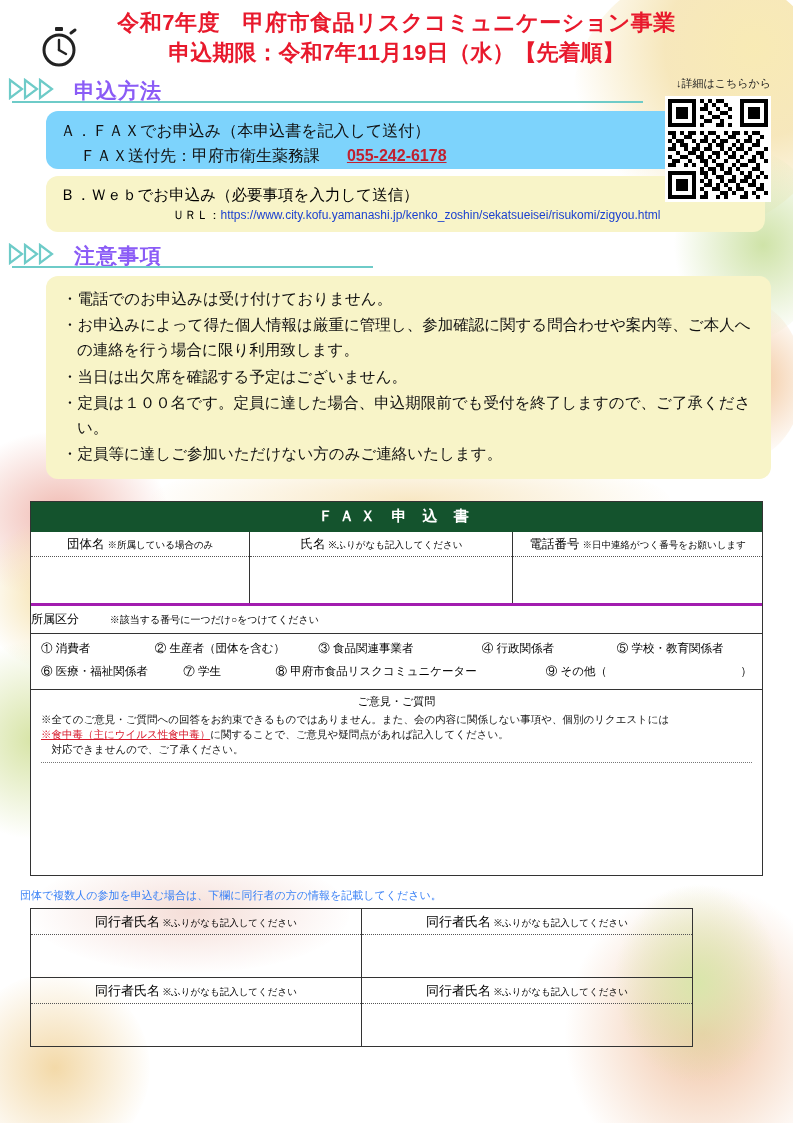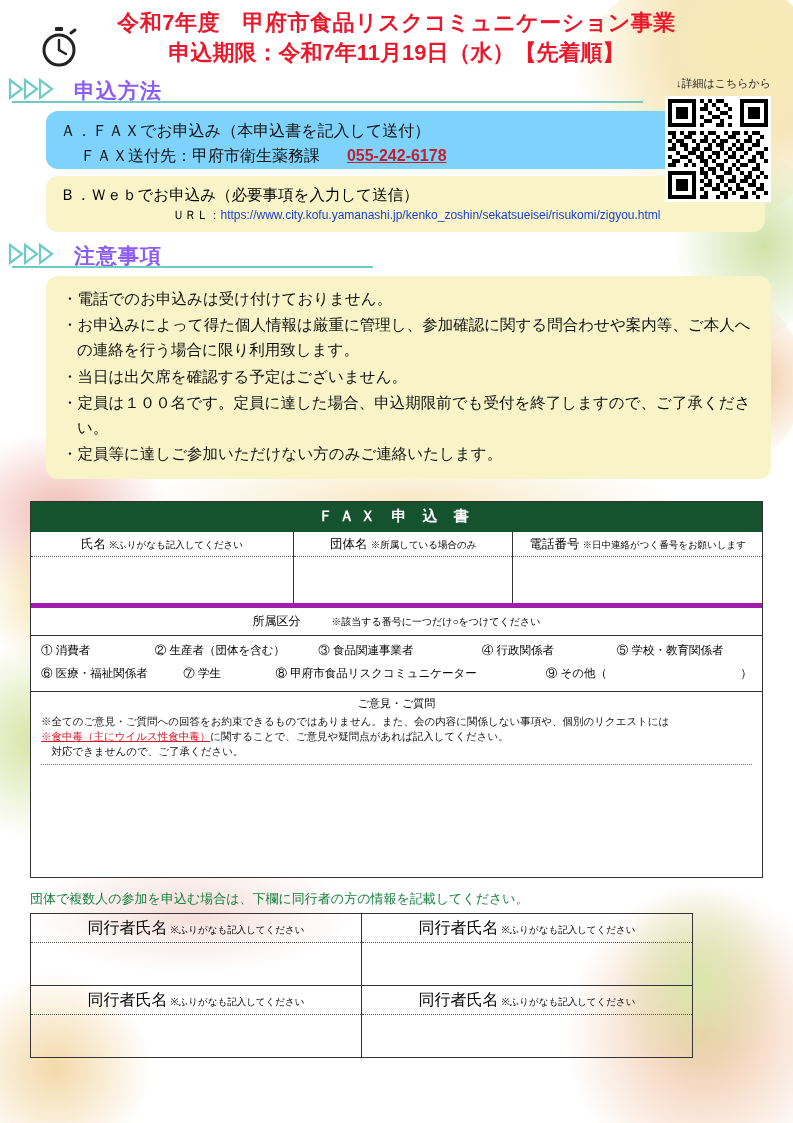--- a/index.html
+++ b/index.html
@@ -241,22 +241,21 @@
   .cell-head {
     text-align: center;
     font-size: 11px;
     padding: 4px 2px 3px 2px;
     border-bottom: 1px dotted #555;
   }
   .cell-head .lbl { font-size: 12.5px; }
   .cell-head .sub { font-size: 9.5px; }
   .cell-body { height: 46px; }
   .band {
-    border-top: 5px solid #a21caf;
-    text-align: center;
+    border-top: 3px solid #a21caf;
     font-size: 12px;
     padding: 5px 0 5px 0;
   }
   .band .sub { font-size: 10px; }
   .cat-rows {
     border-top: 1px solid #333;
     padding: 7px 10px 8px 10px;
     font-size: 11.5px;
   }
   .cat-row {
@@ -287,42 +286,42 @@
   }
   .dotted-rule {
     border-bottom: 1px dotted #777;
     margin: 3px 0 0 0;
     height: 1px;
   }
   .opinion-space { height: 112px; }
 
   
   .companion-lead {
-    margin: 12px 0 5px 30px;
-    font-size: 13px;
-    color: #15803d;
+    margin: 12px 0 5px 20px;
+    font-size: 11px;
+    color: #3b82f6;
   }
   .comp-table {
     margin: 0 100px 0 30px;
     border: 1px solid #333;
   }
   .comp-row { display: flex; }
   .comp-cell {
     flex: 1;
     border-right: 1px solid #333;
     box-sizing: border-box;
   }
   .comp-cell:last-child { border-right: none; }
   .comp-head {
     text-align: center;
     font-size: 11px;
     padding: 4px 0 3px 0;
     border-bottom: 1px dotted #555;
   }
-  .comp-head .lbl { font-size: 16px; }
+  .comp-head .lbl { font-size: 13px; }
   .comp-head .sub { font-size: 9.5px; }
   .comp-body { height: 42px; }
   .comp-row.second { border-top: 1px solid #333; }
 </style>
 </head>
 <body>
 
 <div class="bg-deco deco-tr"></div>
 <div class="bg-deco deco-r1"></div>
 <div class="bg-deco deco-r2"></div>
@@ -568,31 +567,31 @@
       <li>・当日は出欠席を確認する予定はございません。</li>
       <li>・定員は１００名です。定員に達した場合、申込期限前でも受付を終了しますので、ご了承ください。</li>
       <li>・定員等に達しご参加いただけない方のみご連絡いたします。</li>
     </ul>
   </div>
 
   <div class="fax-form">
     <div class="fax-title">ＦＡＸ 申 込 書</div>
 
     <div class="row">
+      <div class="cell" style="width:30%">
+        <div class="cell-head">
+          <span class="lbl">団体名</span>
+          <span class="sub">※所属している場合のみ</span>
+        </div>
+        <div class="cell-body"></div>
+      </div>
       <div class="cell" style="width:36%">
         <div class="cell-head">
           <span class="lbl">氏名</span>
           <span class="sub">※ふりがなも記入してください</span>
-        </div>
-        <div class="cell-body"></div>
-      </div>
-      <div class="cell" style="width:30%">
-        <div class="cell-head">
-          <span class="lbl">団体名</span>
-          <span class="sub">※所属している場合のみ</span>
         </div>
         <div class="cell-body"></div>
       </div>
       <div class="cell" style="width:34%">
         <div class="cell-head">
           <span class="lbl">電話番号</span>
           <span class="sub">※日中連絡がつく番号をお願いします</span>
         </div>
         <div class="cell-body"></div>
       </div>

